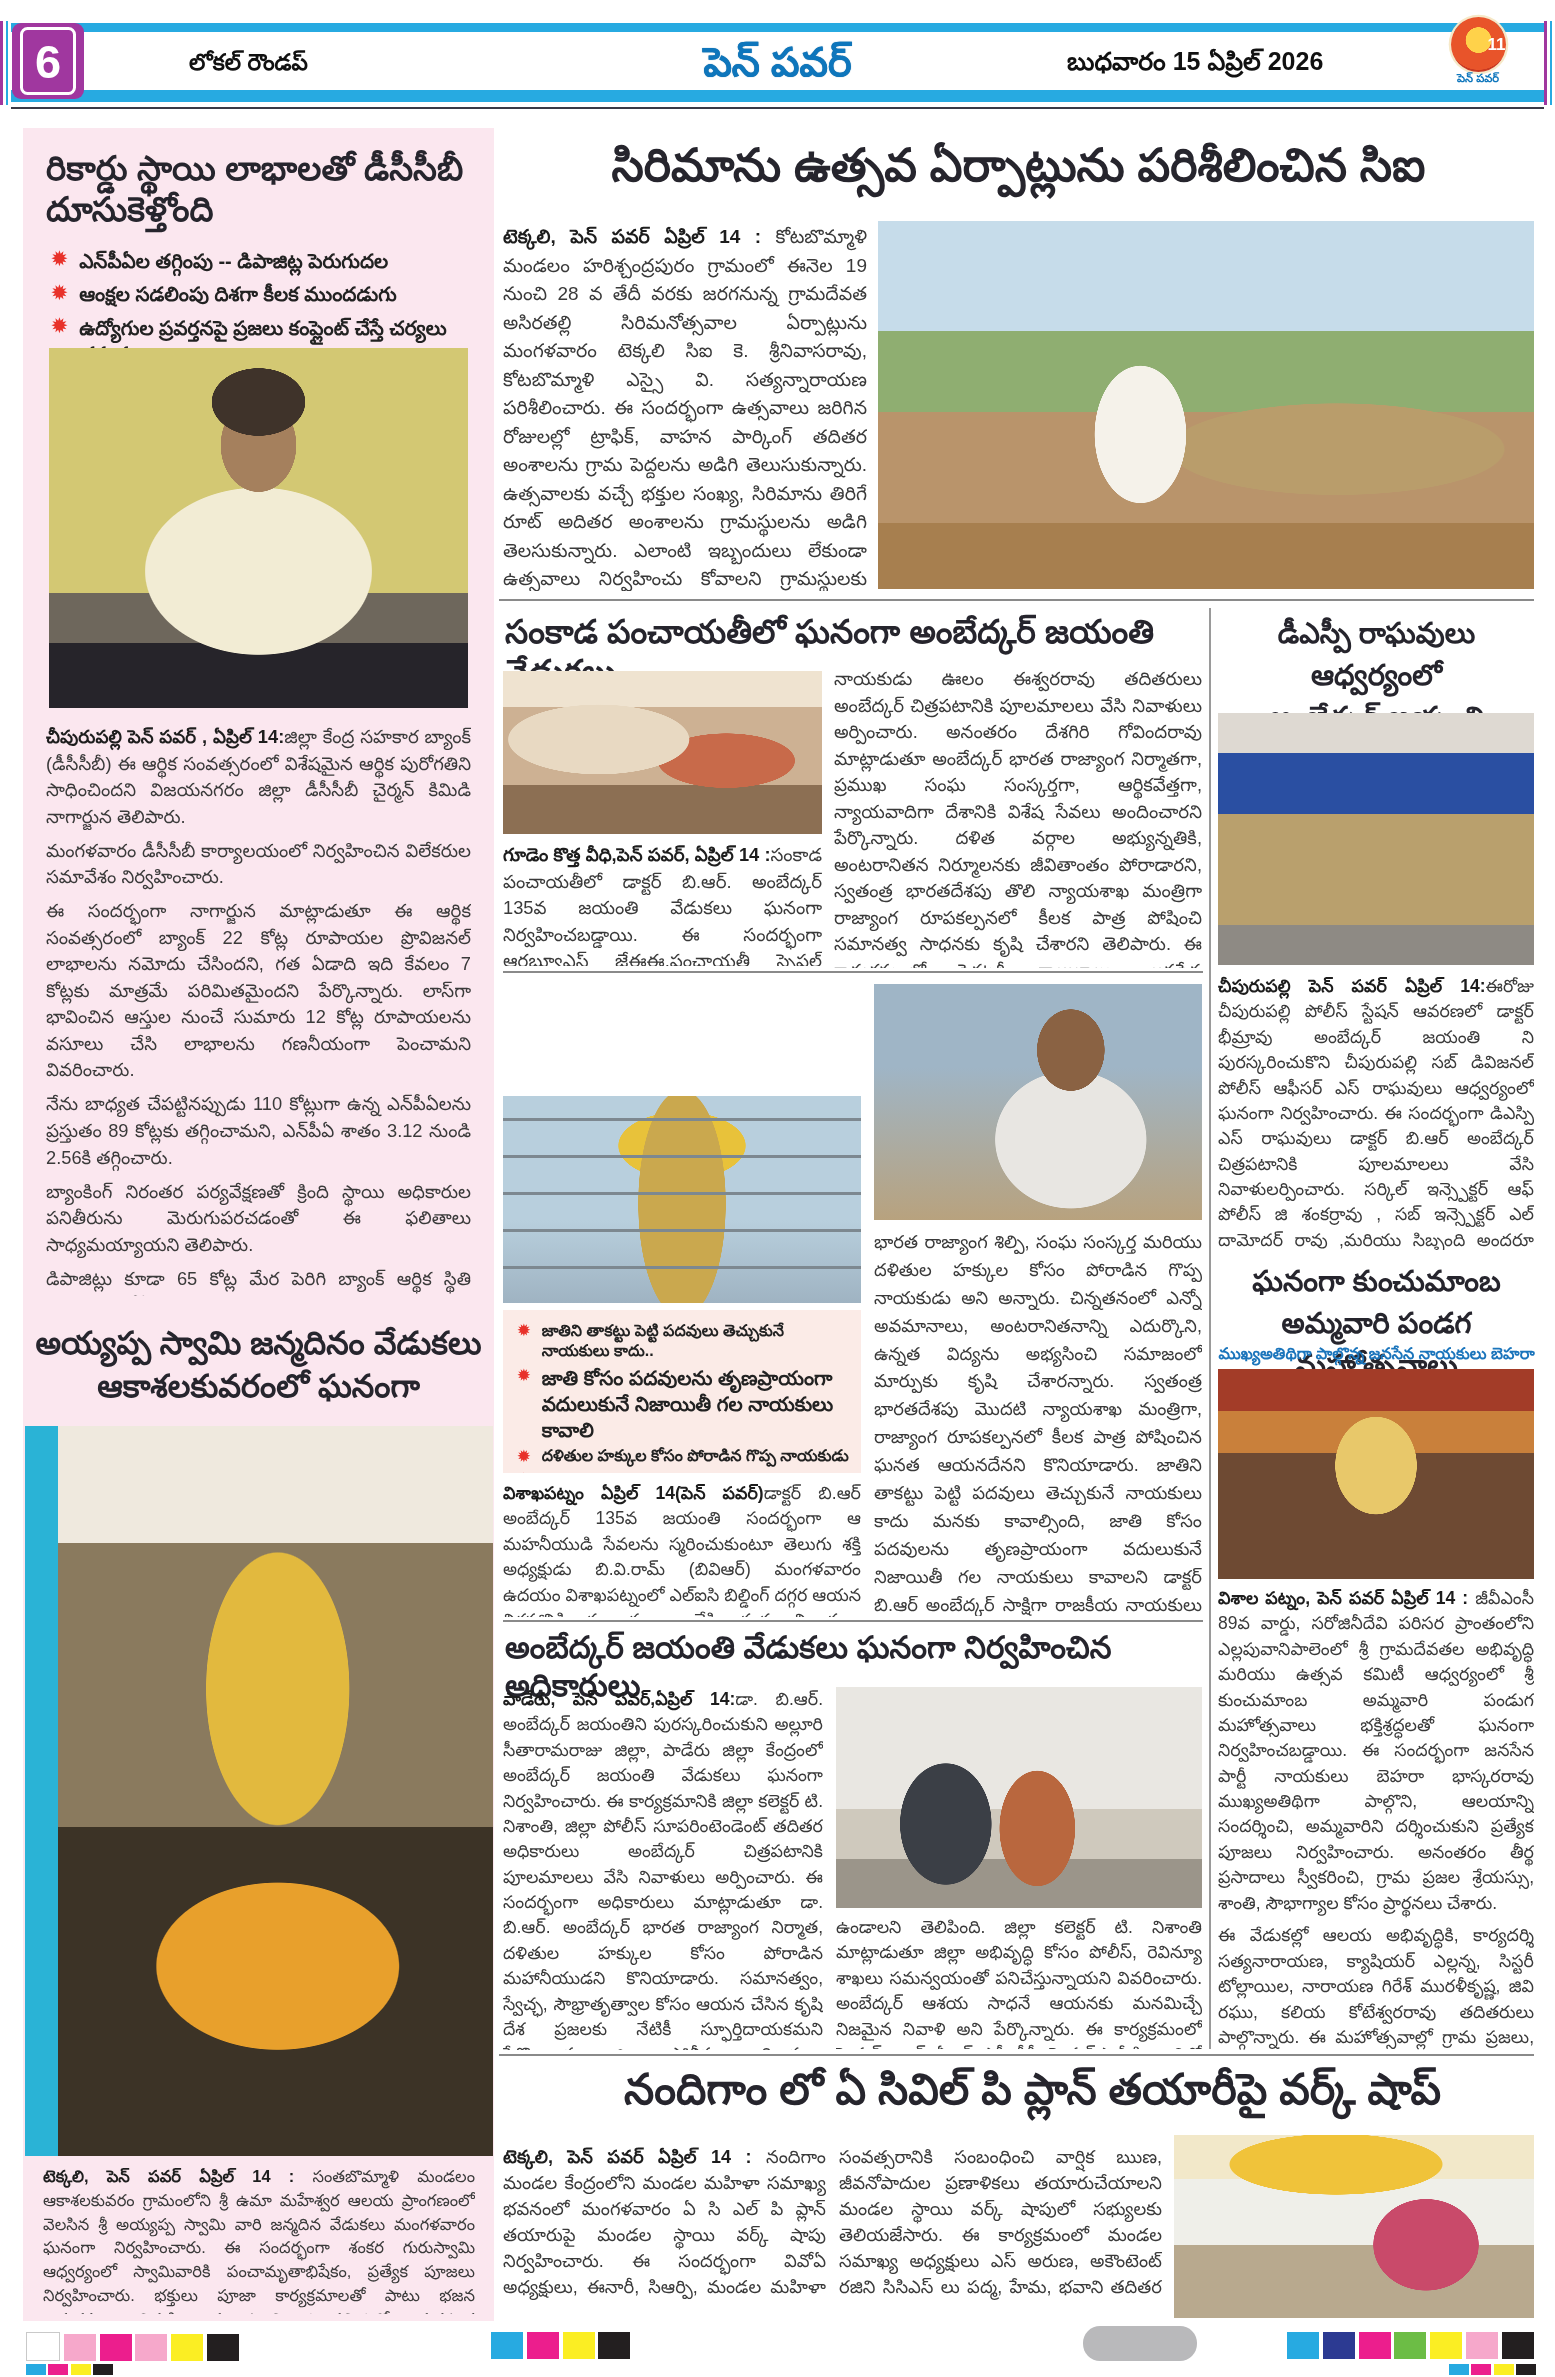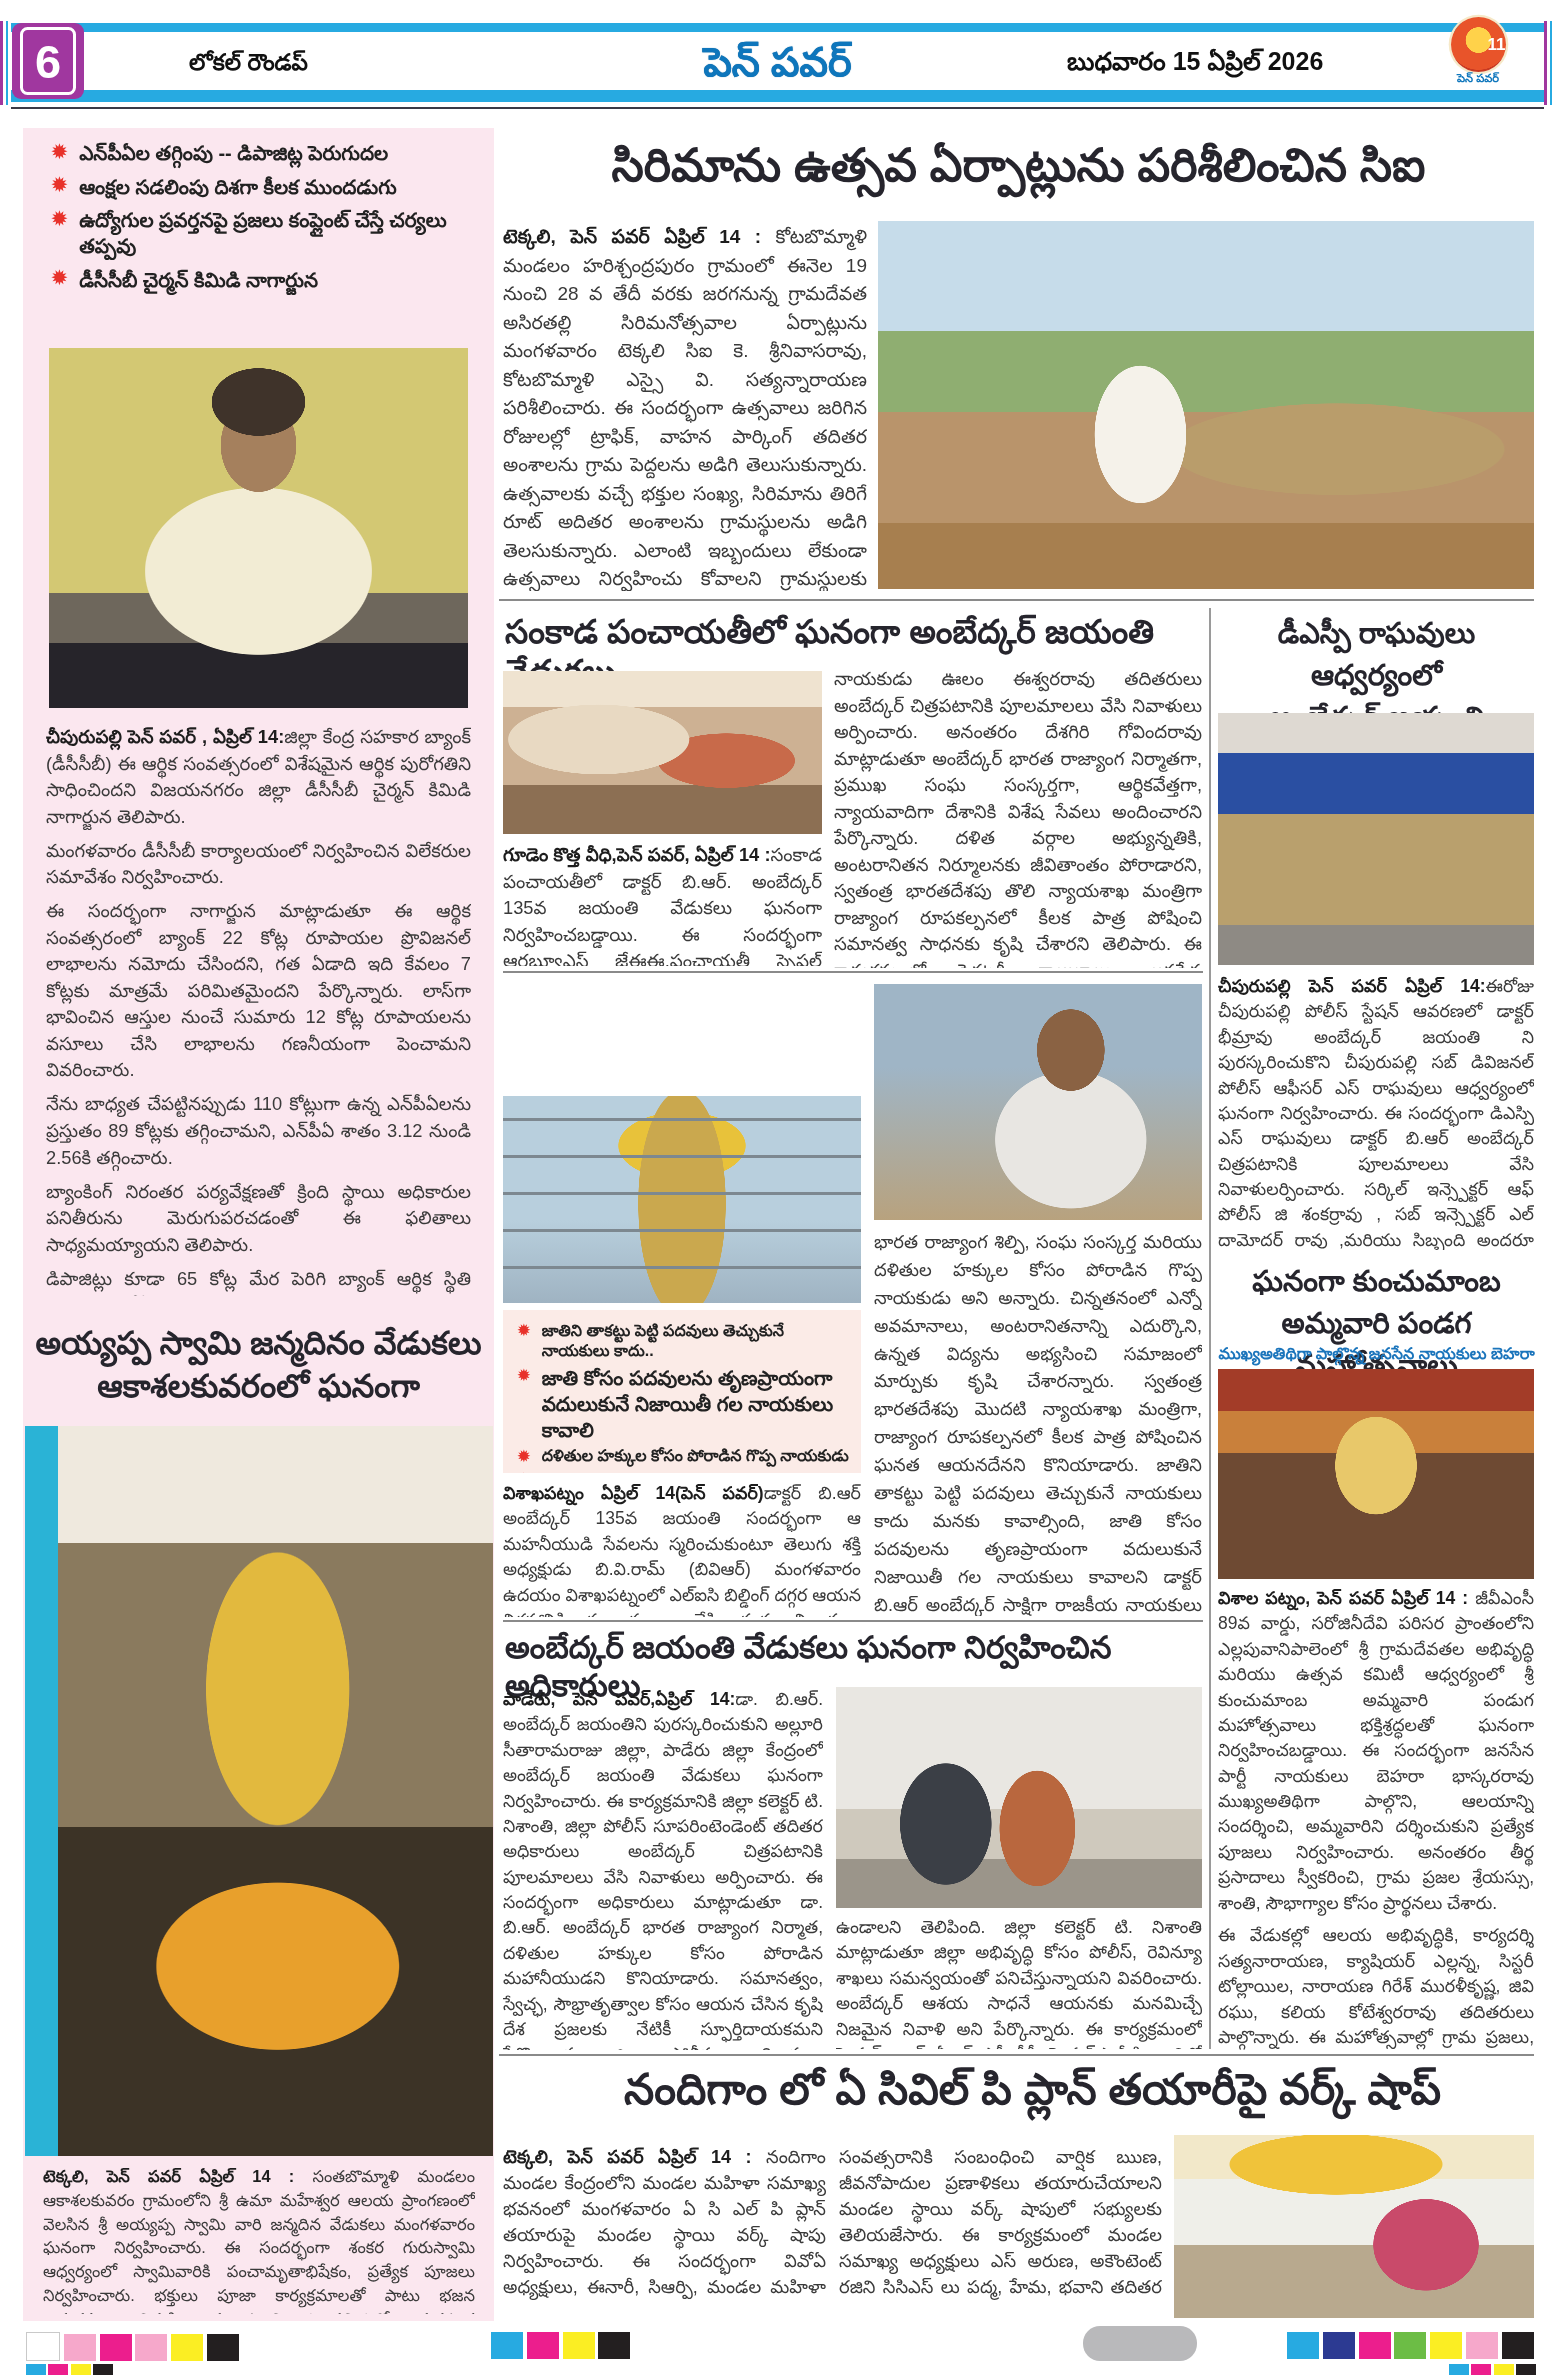--- a/index.html
+++ b/index.html
@@ -99,20 +99,21 @@
   <div id="masthead" class="abs" style="left:50%;top:40px;transform:translateX(-50%);">పెన్ పవర్</div>
   <div id="hdr-date" class="abs" style="left:1067px;top:47px;">బుధవారం 15 ఏప్రిల్ 2026</div>
   <div class="abs" style="left:1446px;top:17px;width:64px;text-align:center;">
     <div id="logo-circle" style="margin:0 auto;justify-content:flex-end;">
         <span>11</span>
       </div>
     <div id="logo-text">పెన్ పవర్</div>
   </div>
 
   <div class="abs" style="left:23px;top:128px;width:471px;height:2193px;background:#fbe7ef;">
+    <div class="headline" style="padding:20px 21.3px 4.6px 23px;font-size:34px;">రికార్డు స్థాయి లాభాలతో డీసీసీబీ దూసుకెళ్తోంది</div>
 
     <div style="padding:4.6px 18.3px 0 23px;">
       <div class="bullet-row">
         <span class="star">✹</span>
         <span class="bullet-text">ఎన్‌పీఏల తగ్గింపు -- డిపాజిట్ల పెరుగుదల</span>
         </div>
       <div class="bullet-row">
         <span class="star">✹</span>
         <span class="bullet-text">ఆంక్షల సడలింపు దిశగా కీలక ముందడుగు</span>
         </div>

